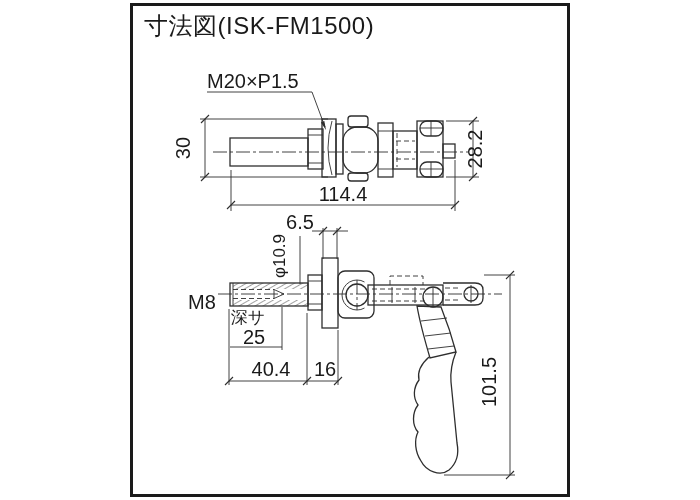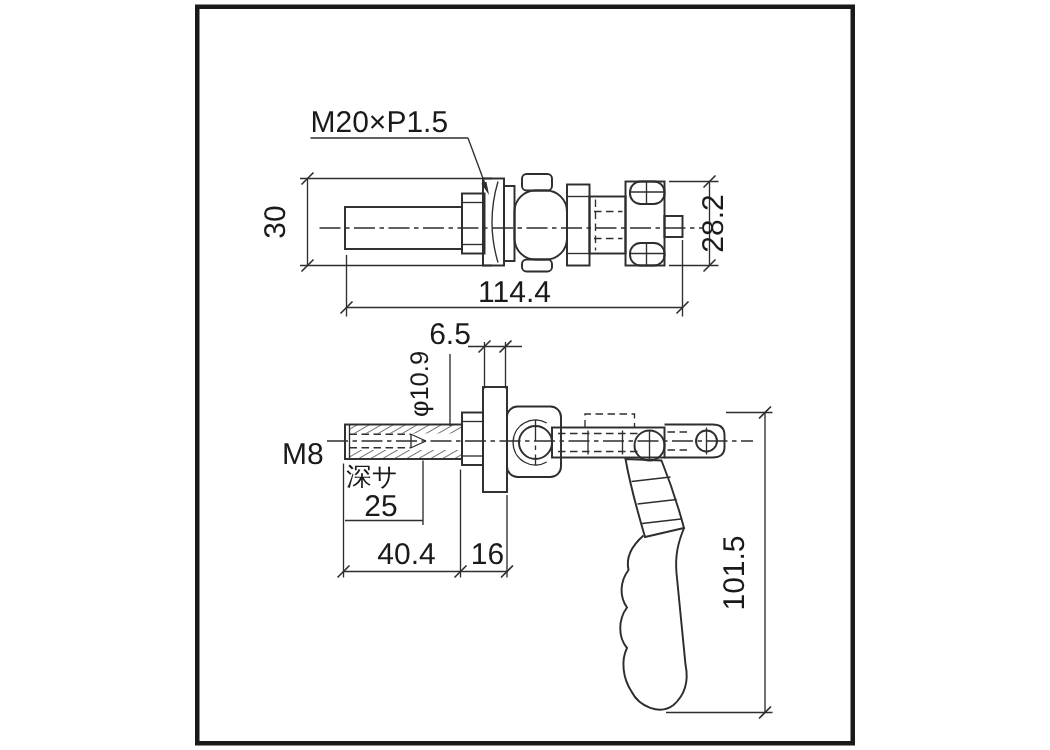--- a/index.html
+++ b/index.html
@@ -17,20 +17,21 @@
   .tick{stroke:#2e2e2e;stroke-width:1.1;}
   text{fill:#1a1a1a;font-family:"Liberation Sans","DejaVu Sans",sans-serif;}
   .dim{font-size:20px;}
   .dimS{font-size:17px;}
 </style>
 </head>
 <body>
 
 <div id="stage">
   <div id="frame"></div>
+  <div id="title">寸法図(ISK-FM1500)</div>
 
   <svg width="700" height="500" viewBox="0 0 700 500">
     <defs>
       <pattern id="hatch" width="4" height="6" patternUnits="userSpaceOnUse" patternTransform="rotate(60)">
         <line x1="0" y1="0" x2="0" y2="6" stroke="#2e2e2e" stroke-width="0.9"></line>
       </pattern>
     </defs>
 
     <g>
       <line class="cl" x1="213" y1="152" x2="468" y2="152"></line>

